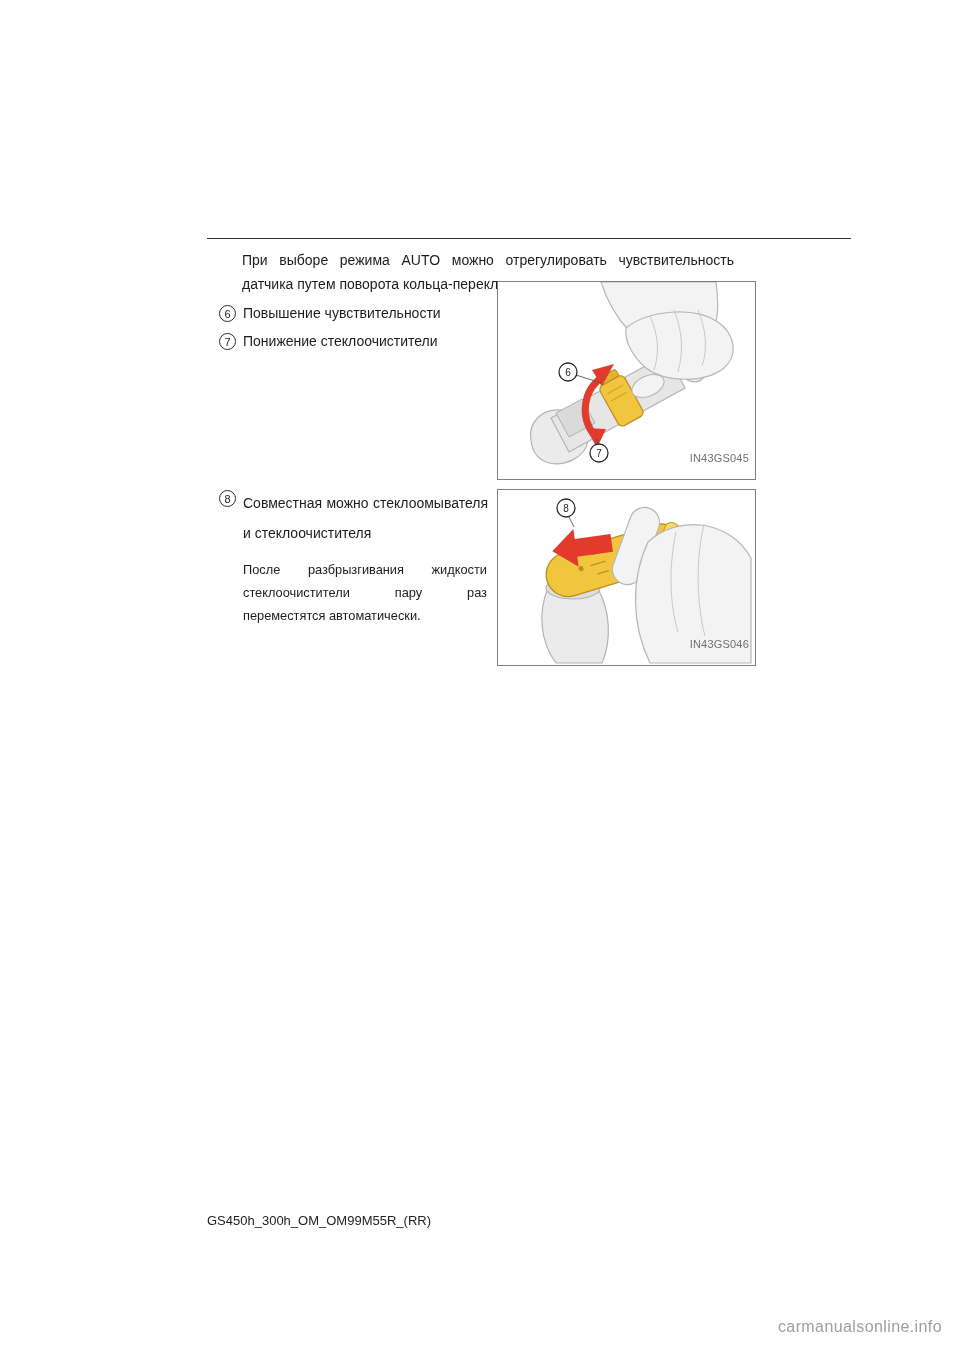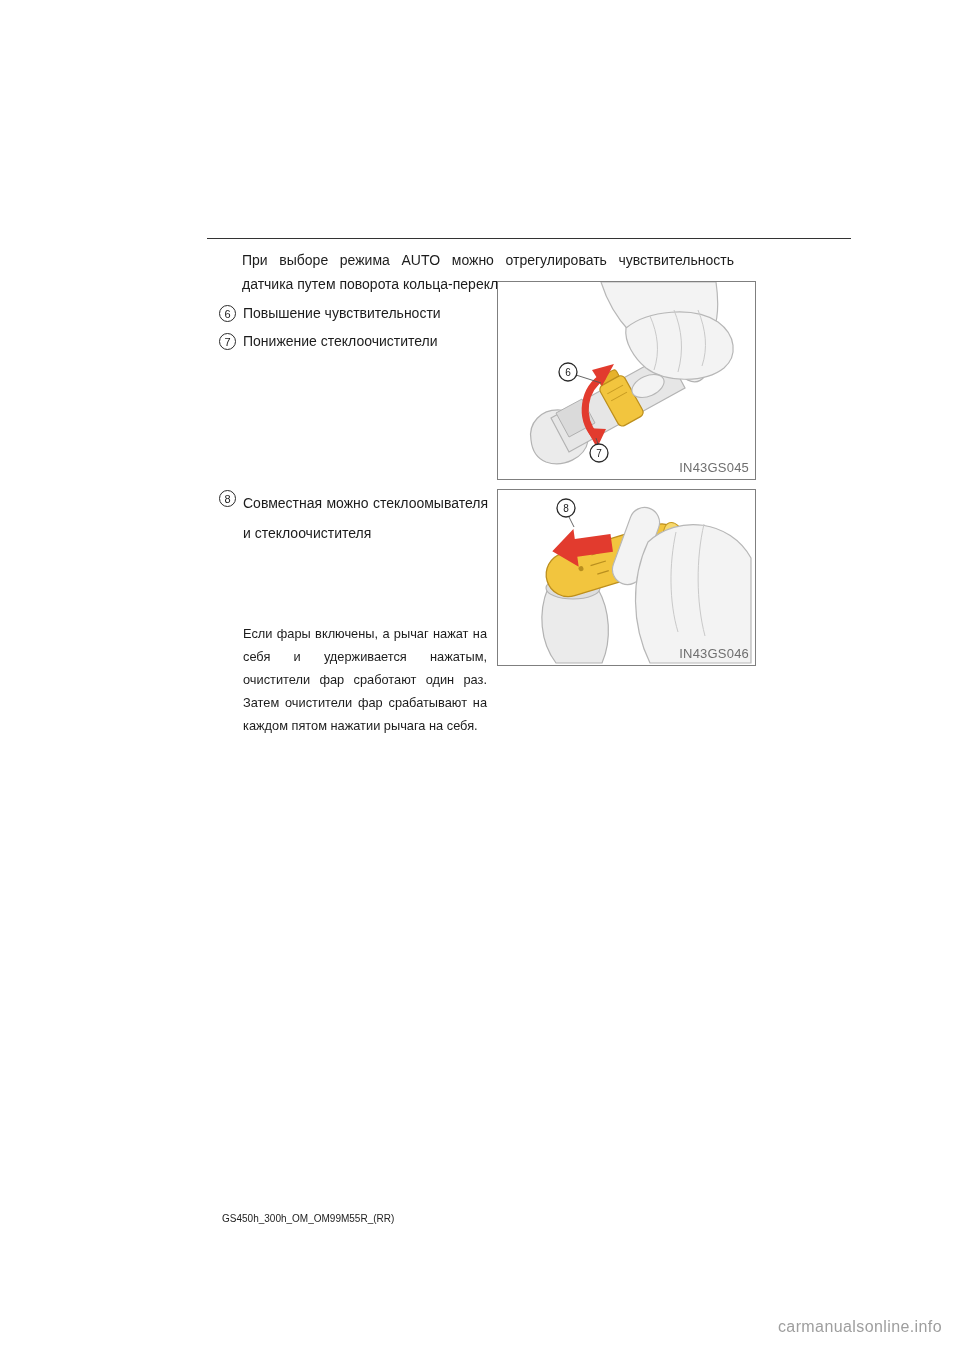--- a/index.html
+++ b/index.html
@@ -39,25 +39,25 @@
     font-size:12.8px; line-height:23px; text-align:justify; color:#1c1c1c;
   }
   .para-1 { top:558px; }
   .para-2 { top:622px; }
 
   .figure { position:absolute; border:1px solid #7f7f7f; background:#fff; }
   .figure-1 { left:497px; top:281px; width:259px; height:199px; }
   .figure-2 { left:497px; top:489px; width:259px; height:177px; }
   .figure svg { display:block; width:100%; height:100%; }
   .fig-caption {
-    position:absolute; right:6px; bottom:4px;
-    font-size:13px; color:#6f6f6f; letter-spacing:0.2px;
+    position:absolute; right:6px; bottom:15px;
+    font-size:11px; color:#6f6f6f; letter-spacing:0.2px;
   }
 
-  .doc-footer { position:absolute; left:222px; top:1213px; font-size:10px; color:#222; }
+  .doc-footer { position:absolute; left:207px; top:1213px; font-size:13px; color:#222; }
   .watermark {
     position:absolute; right:18px; top:1318px;
     font-size:16px; letter-spacing:0.4px; color:#9e9e9e;
   }
   svg text { font-family:"Liberation Sans", sans-serif; }
 </style>
 </head>
 <body>
 
 <div class="page">
@@ -111,21 +111,21 @@
       </g>
     </svg>
     <span class="fig-caption">IN43GS045</span>
   </figure>
 
   <div class="list-item item-8">
     <span class="callout-num">8</span>
     <span class="item-text">Совместная можно стеклоомывателя и стеклоочистителя</span>
   </div>
 
-  <p class="para para-2">Если фары включены, а рычаг нажат на себя и удерживается нажатым, очистители фар сработают один раз. Затем очистители фар срабатывают на каждом пятом нажатии рычага на себя.</p>
+  <p class="para para-1">После разбрызгивания жидкости стеклоочистители пару раз переместятся автоматически.</p>
 
   <figure class="figure figure-2">
     <svg viewBox="0 0 257 175">
       <path d="M50,98 C40,122 42,152 58,173 L104,173 C114,150 112,120 100,99 Z" fill="#ebebeb" stroke="#b3b3b3" stroke-width="1.2"></path>
       <ellipse cx="75" cy="98" rx="27" ry="11" fill="#dedede" stroke="#b3b3b3" stroke-width="1.1"></ellipse>
       <g transform="rotate(-17 118 70)">
         <rect x="46" y="48" width="142" height="44" rx="22" fill="#F2C53E" stroke="#BD8F1C" stroke-width="1.3"></rect>
         <ellipse cx="180" cy="70" rx="11" ry="20" fill="#F7D96E" stroke="#C79B22" stroke-width="1.1"></ellipse>
         <text x="178" y="73" font-size="6.5" text-anchor="middle" fill="#6e5200">AUTO</text>
         <path d="M96,58 l12,0 M92,68 l16,0 M96,78 l12,0" stroke="#B98F1F" stroke-width="1.2"></path>

